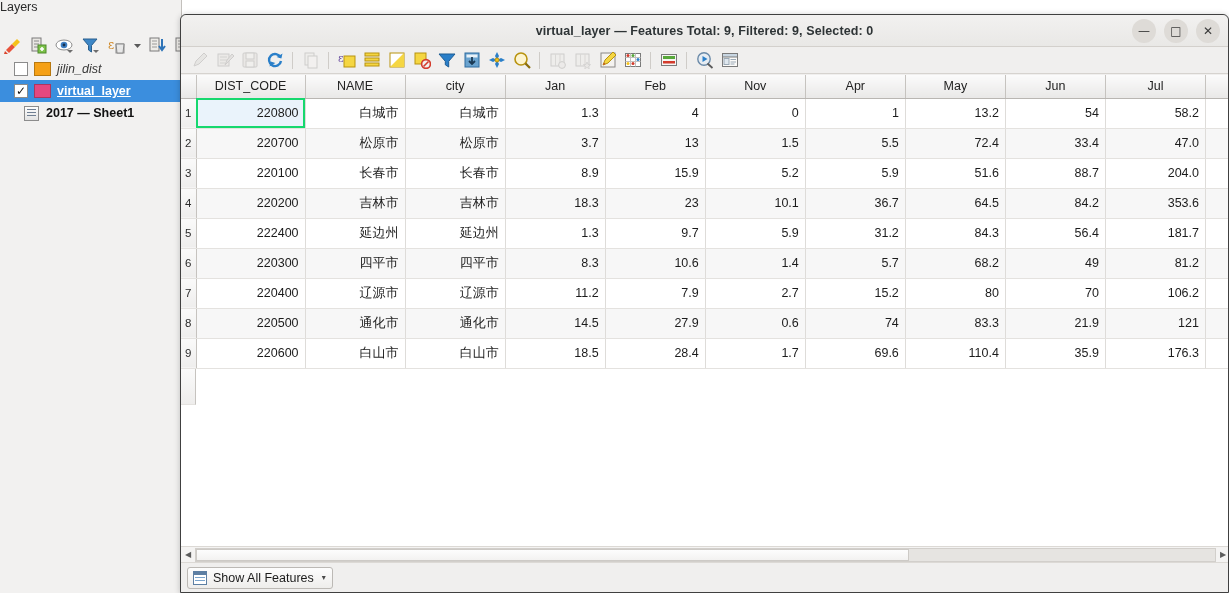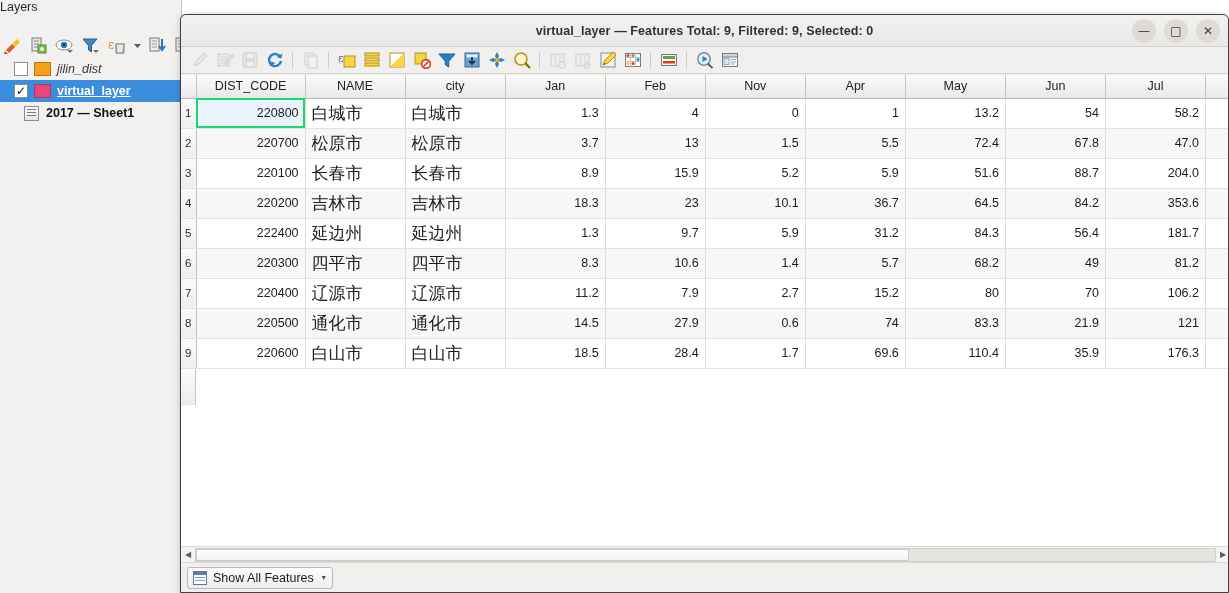--- a/index.html
+++ b/index.html
@@ -177,21 +177,21 @@
     background: linear-gradient(#fafafa,#eeedec);
     border-right: 1px solid #c6c3bf;
     text-align: center;
     font-size: 11.5px;
     color: #2b2b2b;
     padding: 0;
   }
   tr.odd  td { background: #ffffff; }
   tr.even td { background: #f7f7f7; }
   td.num  { text-align: right; }
-  td.txt  { text-align: left; font-family: "DejaVu Sans", sans-serif; font-size: 17px; }
+  td.txt  { text-align: right; font-family: "DejaVu Sans", sans-serif; font-size: 13px; }
   td.sel  {
     outline: 2px solid #16d86e;
     outline-offset: -2px;
     background: #eaf3fb !important;
     margin-top: 11px;
   }
   #filler {
     background: #ffffff;
     height: 200px;
     position: relative;
@@ -585,21 +585,21 @@
             <tr class="even">
               <td class="gutter">2</td>
               <td class="num">220700</td>
               <td class="txt">松原市</td>
               <td class="txt">松原市</td>
               <td class="num">3.7</td>
               <td class="num">13</td>
               <td class="num">1.5</td>
               <td class="num">5.5</td>
               <td class="num">72.4</td>
-              <td class="num">67.8</td>
+              <td class="num">33.4</td>
               <td class="num">47.0</td>
               <td class="num"></td>
             </tr>
             <tr class="odd">
               <td class="gutter">3</td>
               <td class="num">220100</td>
               <td class="txt">长春市</td>
               <td class="txt">长春市</td>
               <td class="num">8.9</td>
               <td class="num">15.9</td>

